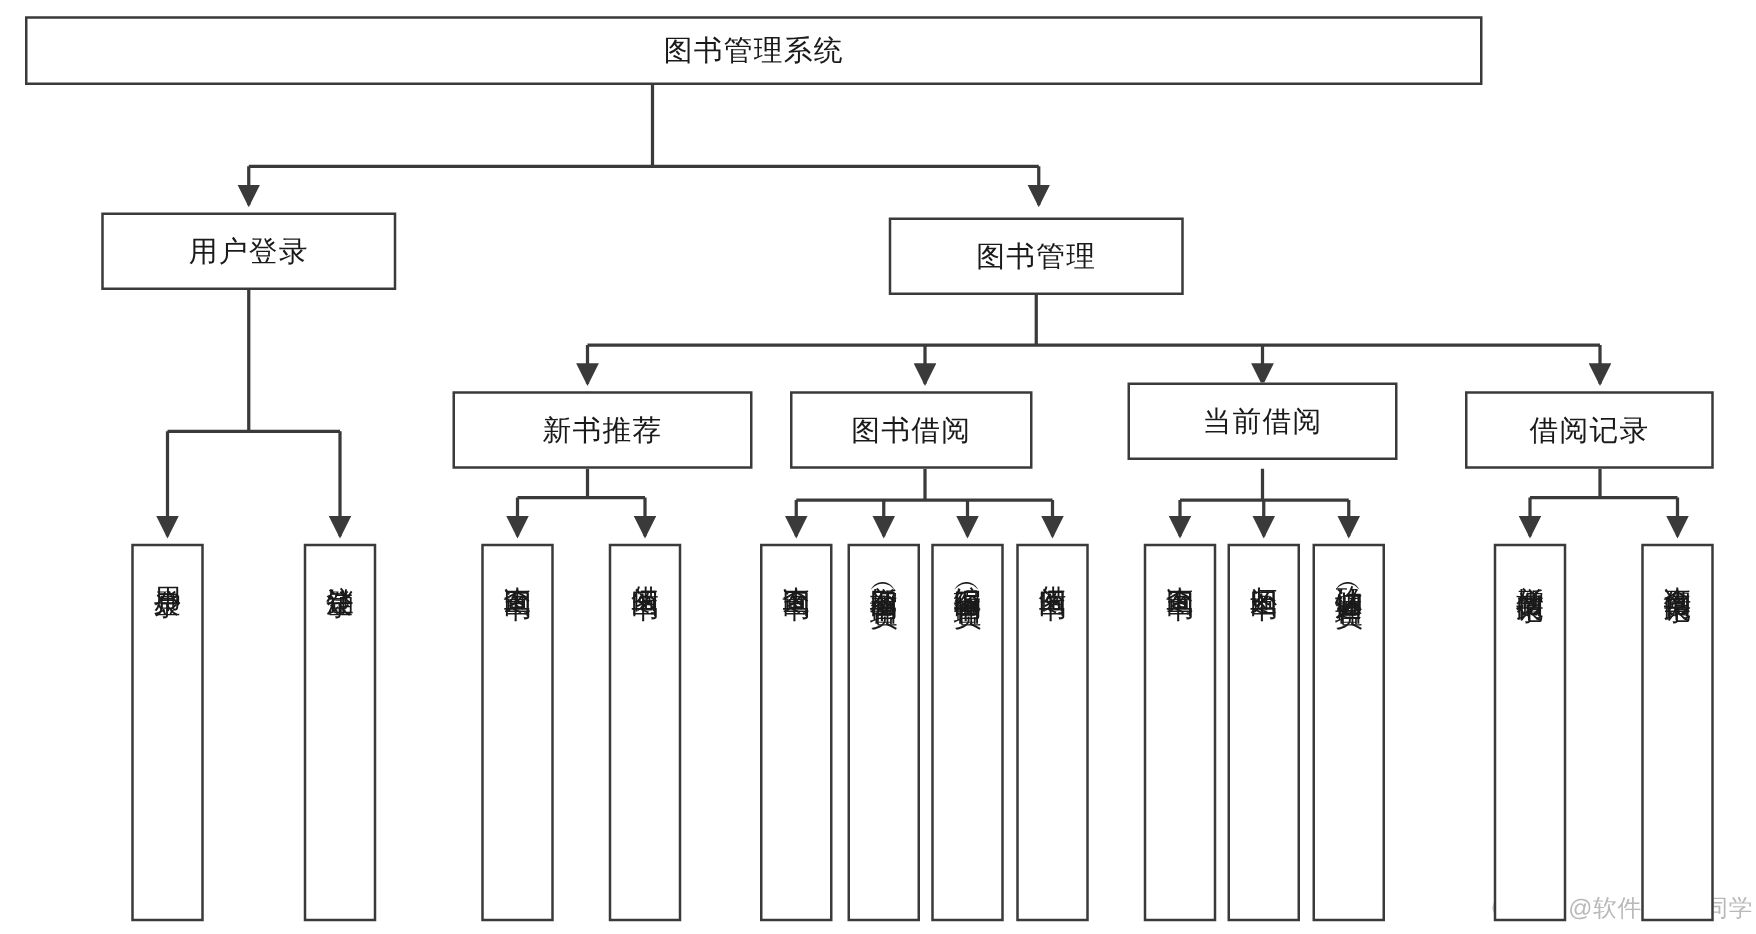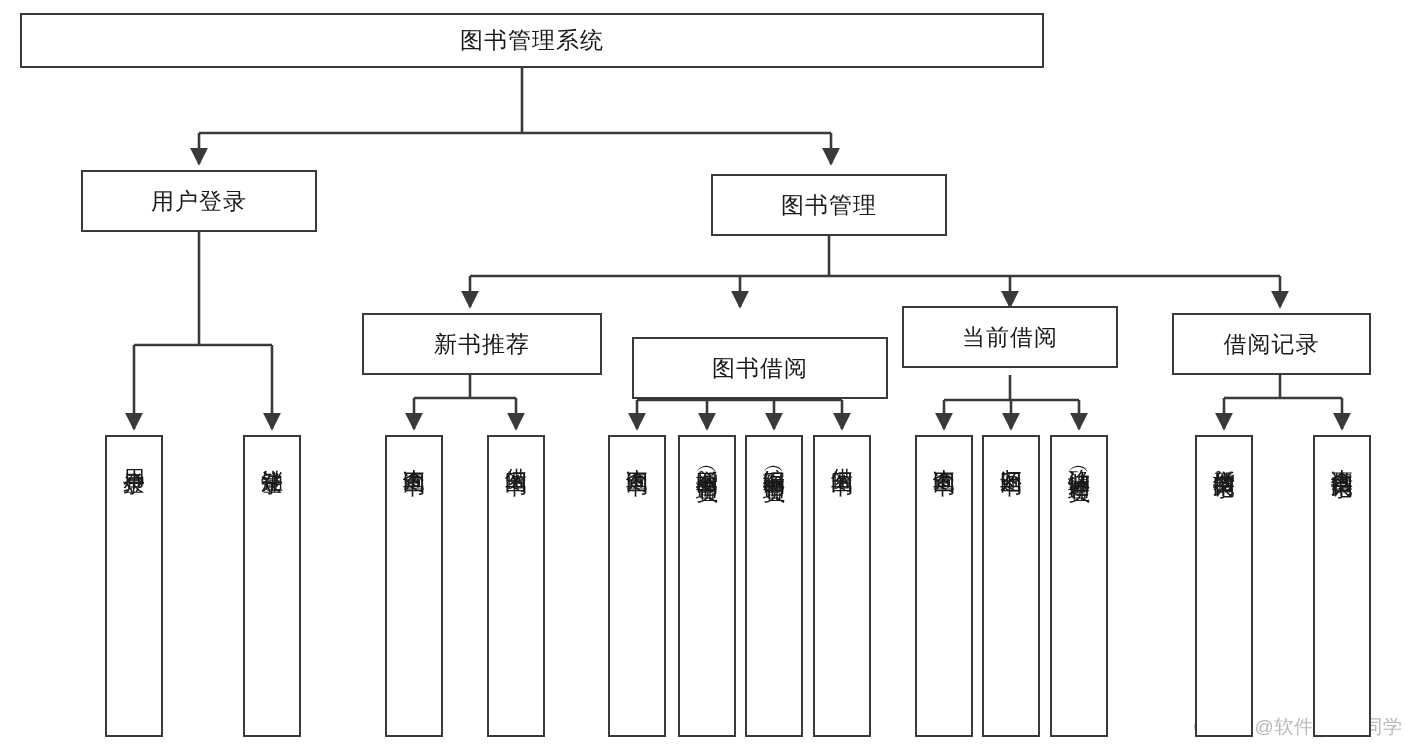--- a/index.html
+++ b/index.html
@@ -108,33 +108,33 @@
       <path d="M 1079 400 L 1079 429" marker-end="url(#arrow)"></path>
 
       <path d="M 1280 375 L 1280 398"></path>
       <path d="M 1224 398 L 1342 398"></path>
       <path d="M 1224 398 L 1224 429" marker-end="url(#arrow)"></path>
       <path d="M 1342 398 L 1342 429" marker-end="url(#arrow)"></path>
     </g>
   </svg>
 
   <div class="watermark" style="left:1193px; top:714px;">CSDN @软件_小贺同学</div>
-<div class="node h" style="left: 20px; top: 13px; width: 1024px; height: 55px;">
+<div class="node h" style="left: 20px; top: 13px; width: 1166px; height: 55px;">
       <span>图书管理系统</span>
     </div>
     <div class="node h" style="left: 81px; top: 170px; width: 236px; height: 62px;">
       <span>用户登录</span>
     </div>
     <div class="node h" style="left: 711px; top: 174px; width: 236px; height: 62px;">
       <span>图书管理</span>
     </div>
     <div class="node h" style="left: 362px; top: 313px; width: 240px; height: 62px;">
       <span>新书推荐</span>
     </div>
-    <div class="node h" style="left: 632px; top: 313px; width: 256px; height: 62px; margin-top: 24px;">
+    <div class="node h" style="left: 632px; top: 313px; width: 194px; height: 62px;">
       <span>图书借阅</span>
     </div>
     <div class="node h" style="left: 902px; top: 306px; width: 216px; height: 62px;">
       <span>当前借阅</span>
     </div>
     <div class="node h" style="left: 1172px; top: 313px; width: 199px; height: 62px;">
       <span>借阅记录</span>
     </div>
     <div class="node v" style="left: 105px; top: 435px; width: 58px; height: 302px;">
       <span class="vtext">用户登录</span>

